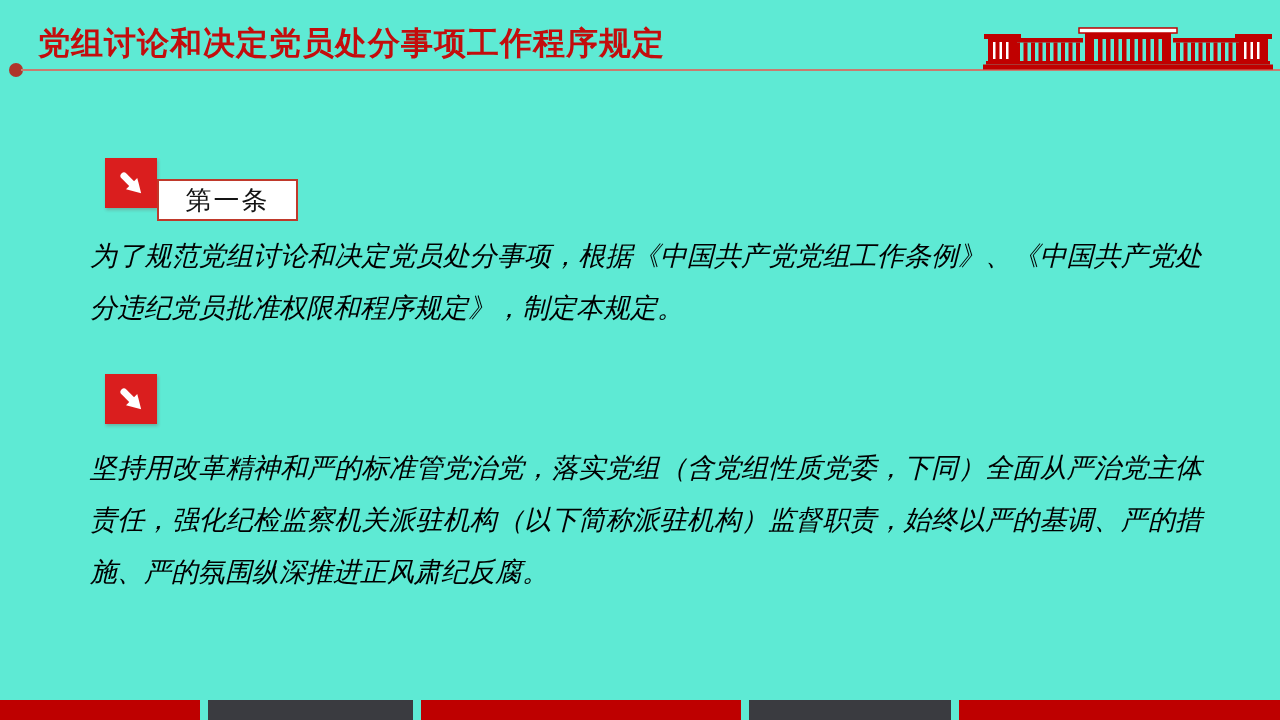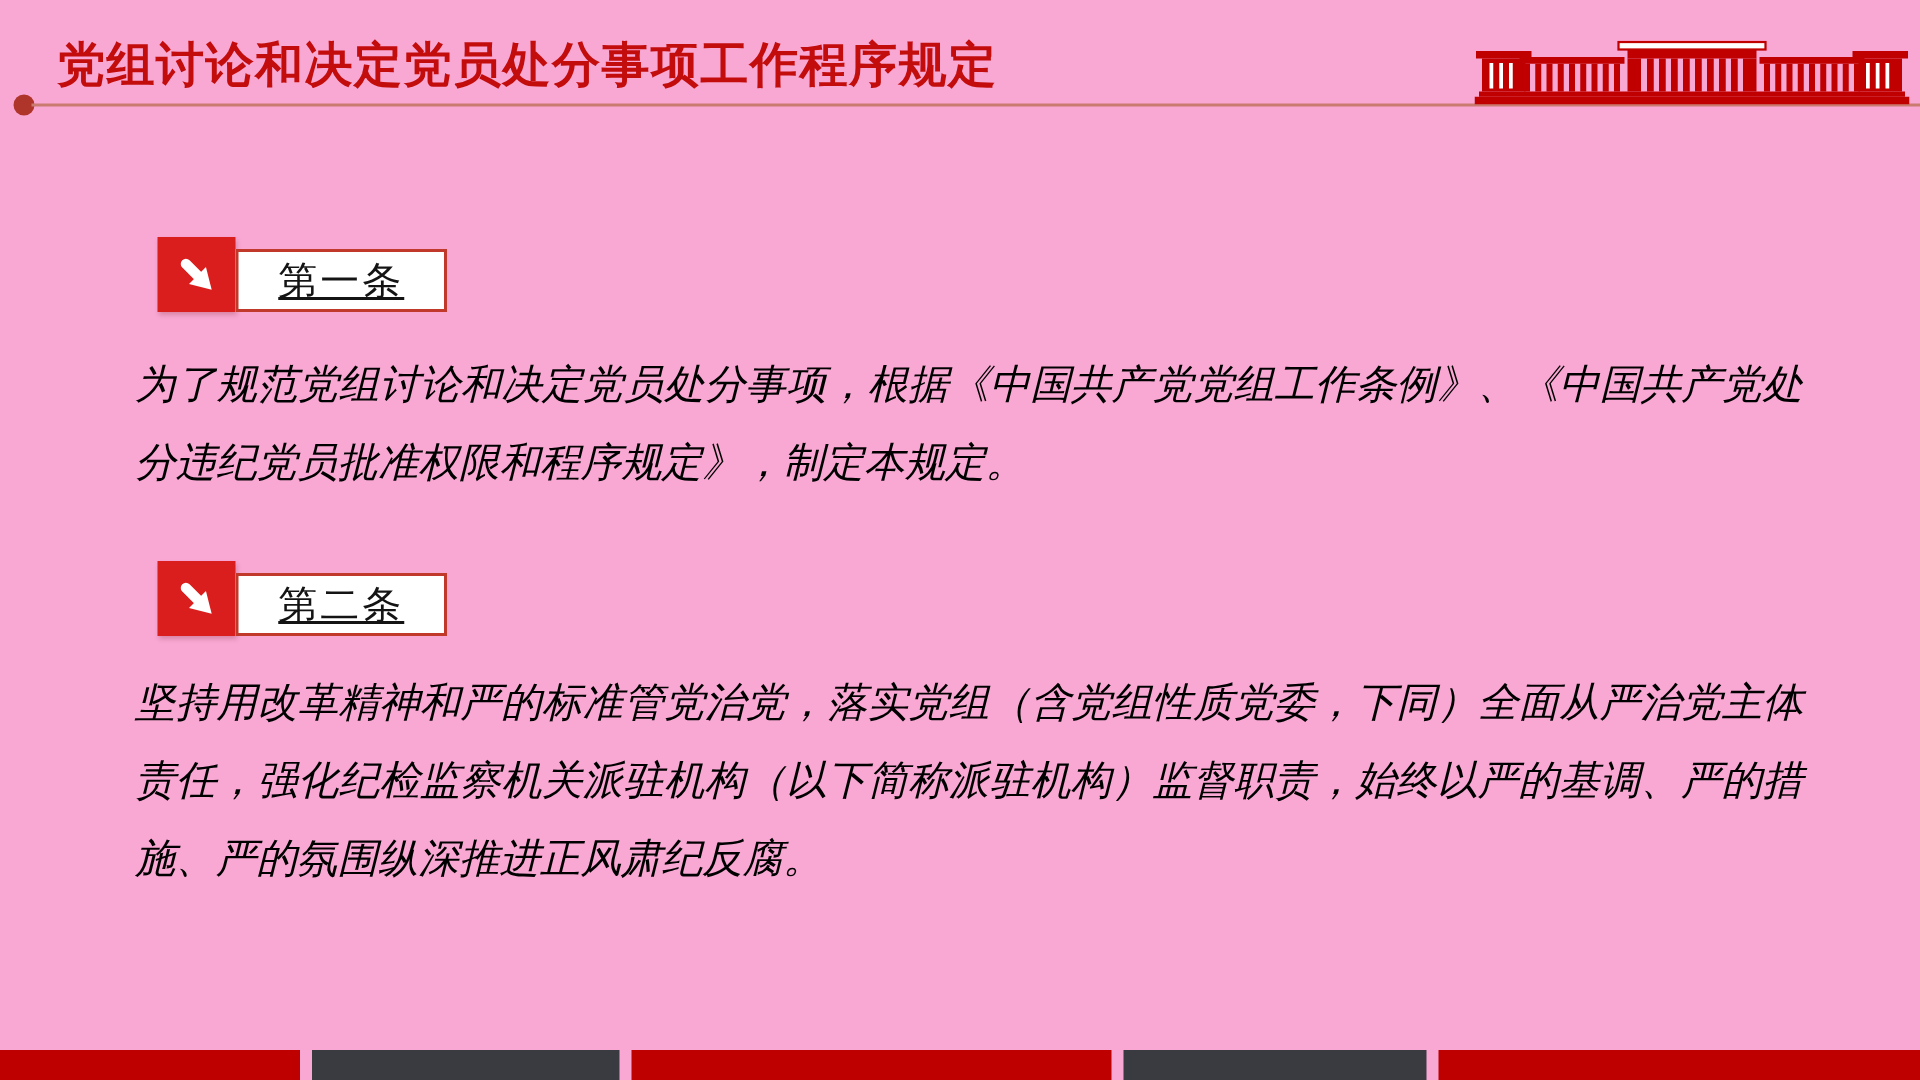--- a/index.html
+++ b/index.html
@@ -1,20 +1,20 @@
 <!DOCTYPE html>
 <html><head>
 <meta charset="utf-8">
 <style>
   html, body { margin: 0; padding: 0; background: #e8e8e8; }
   .slide {
     position: relative;
     width: 1280px;
     height: 720px;
-    background: #f9a8d4;
+    background: #5eead4;
     overflow: hidden;
     font-family: "Liberation Sans", "DejaVu Sans", sans-serif;
   }
 
   
   .page-title {
     position: absolute;
     left: 38px;
     top: 22px;
     font-size: 32px;
@@ -60,32 +60,31 @@
   .badge-square {
     width: 52px;
     height: 50px;
     background: #da1e1e;
     display: flex;
     align-items: center;
     justify-content: center;
     box-shadow: 1px 2px 3px rgba(120, 30, 30, 0.25);
   }
   .badge-box {
-    margin-top: 8px;
+    margin-top: 21px;
     width: 137px;
     height: 38px;
     border: 2px solid #c0392b;
     background: #ffffff;
     display: flex;
     align-items: center;
     justify-content: center;
     font-size: 26px;
     color: #141414;
     letter-spacing: 2px;
-    text-decoration: underline;
   }
   .para {
     position: absolute;
     left: 90px;
     width: 1112px;
     font-size: 27px;
     line-height: 52px;
     color: #000000;
     text-align: justify;
     font-style: italic;
@@ -196,21 +195,20 @@
   </div>
 
   <div class="article article-2">
     <div class="badge">
       <div class="badge-square">
         <svg viewBox="0 0 24 24" width="33" height="33" aria-hidden="true">
           <path d="M6.5 6.5 L12.8 12.8" stroke="#ffffff" stroke-width="5" stroke-linecap="round" fill="none"></path>
           <path d="M19 19 L8 16.2 L16.2 8 Z" fill="#ffffff"></path>
         </svg>
       </div>
-      <div class="badge-box">第二条</div>
     </div>
     <div class="para">坚持用改革精神和严的标准管党治党，落实党组（含党组性质党委，下同）全面从严治党主体责任，强化纪检监察机关派驻机构（以下简称派驻机构）监督职责，始终以严的基调、严的措施、严的氛围纵深推进正风肃纪反腐。</div>
   </div>
 
   <div class="footer-bar">
     <div class="seg seg-1 seg-red"></div>
     <div class="seg seg-2 seg-dark"></div>
     <div class="seg seg-3 seg-red"></div>
     <div class="seg seg-4 seg-dark"></div>
     <div class="seg seg-5 seg-red"></div>

